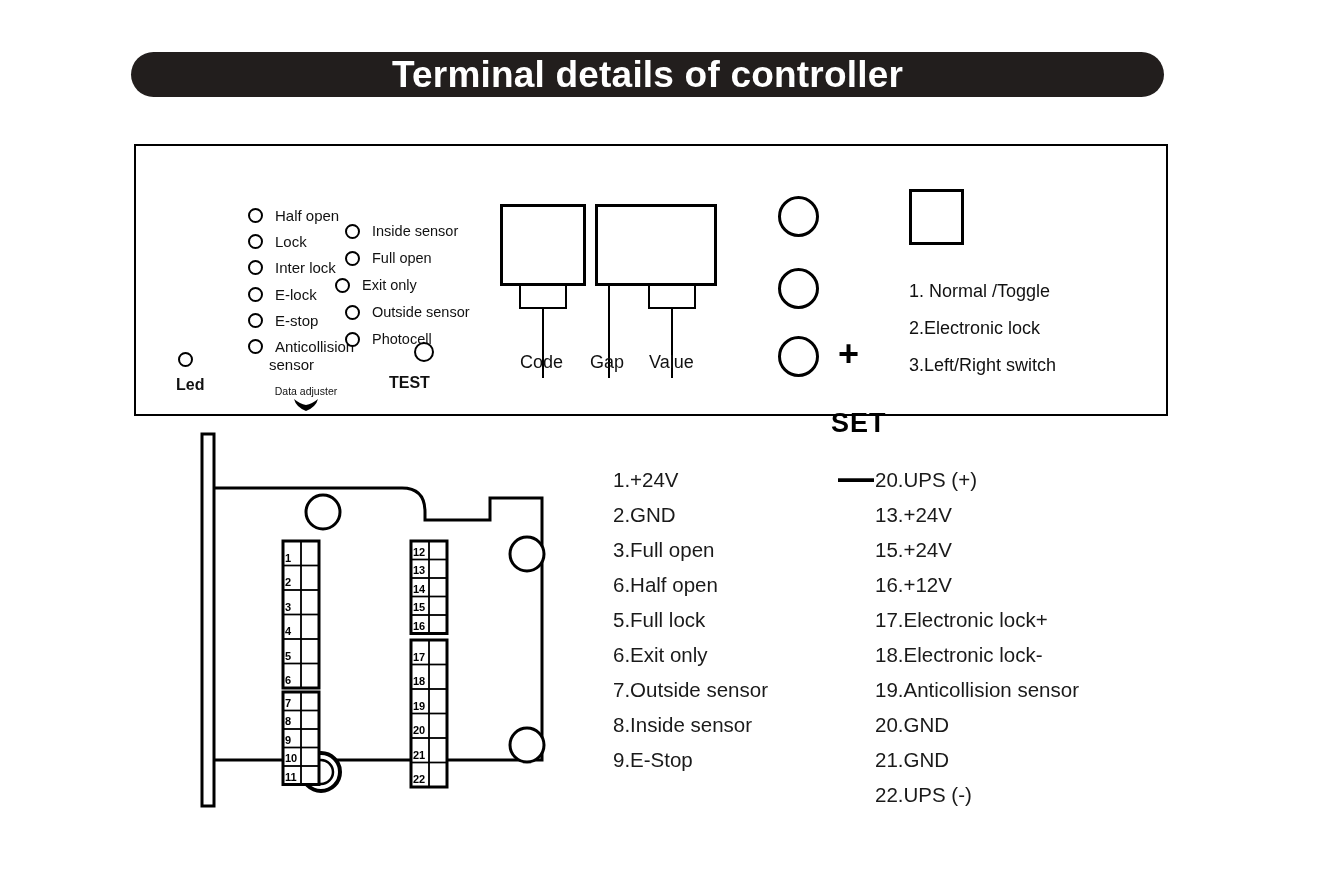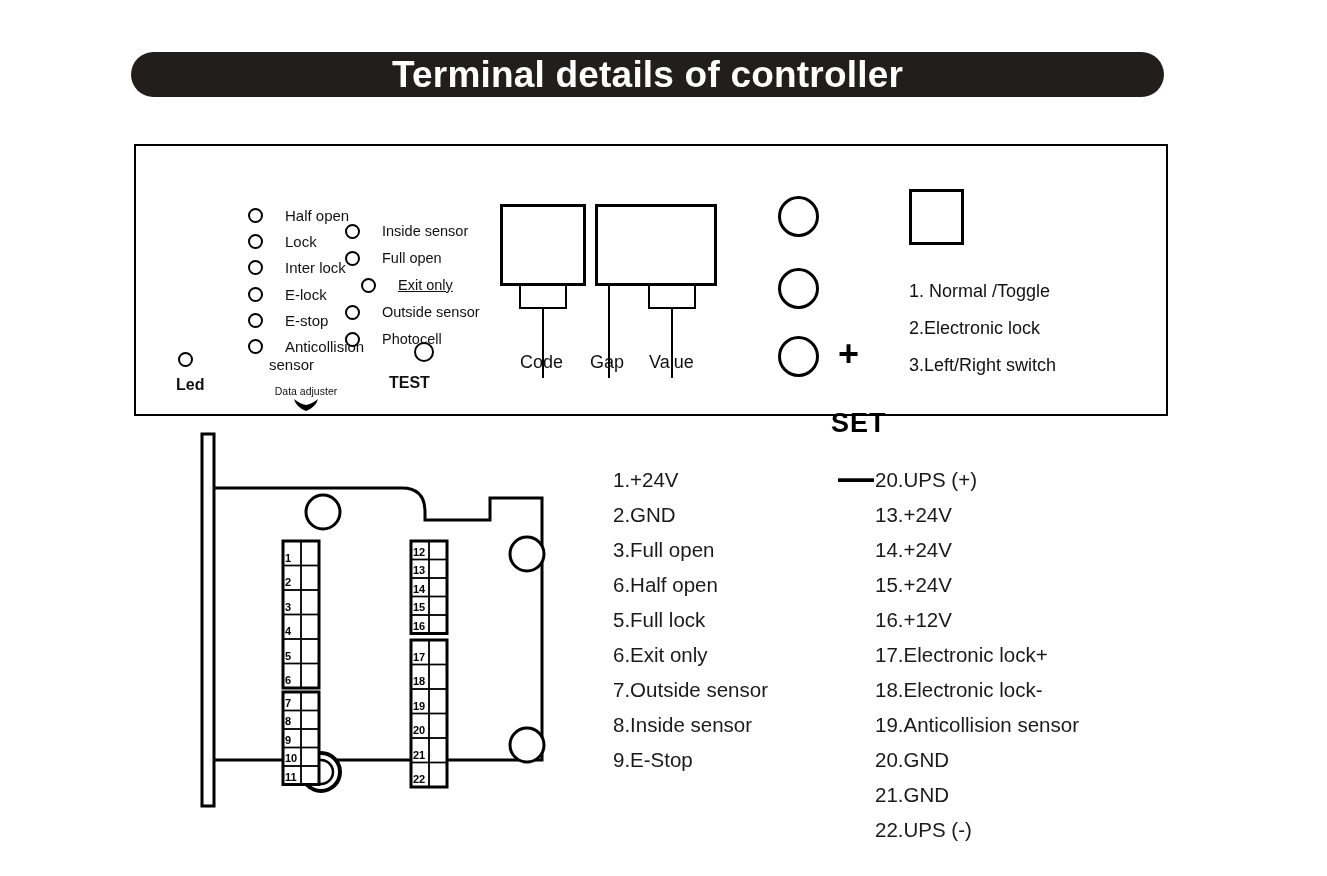--- a/index.html
+++ b/index.html
@@ -48,21 +48,21 @@
     white-space: nowrap;
   }
   .led-dot {
     width: 15px; height: 15px;
     border: 2px solid #000;
     border-radius: 50%;
     flex: 0 0 auto;
     background: #fff;
   }
   .led-label {
-    margin-left: 22px;
+    margin-left: 12px;
     font-size: 15px;
     line-height: 15px;
   }
   .led-label-2 { font-size: 14.5px; }
 
   
   #led-indicator {
     position: absolute;
     left: 40px; top: 206px;
   }
@@ -240,21 +240,21 @@
   </div>
 
   <div class="led-row" style="left:209px; top:78px;">
     <span class="led-dot"></span>
     <span class="led-label led-label-2">Inside sensor</span>
   </div>
   <div class="led-row" style="left:209px; top:105px;">
     <span class="led-dot"></span>
     <span class="led-label led-label-2">Full open</span>
   </div>
-  <div class="led-row" style="left:225px; top:132px;text-decoration:underline;">
+  <div class="led-row" style="left:199px; top:132px;">
     <span class="led-dot"></span>
     <span class="led-label led-label-2">Exit only</span>
   </div>
   <div class="led-row" style="left:209px; top:159px;">
     <span class="led-dot"></span>
     <span class="led-label led-label-2">Outside sensor</span>
   </div>
   <div class="led-row" style="left:209px; top:186px;">
     <span class="led-dot"></span>
     <span class="led-label led-label-2">Photocell</span>
@@ -412,21 +412,20 @@
       <div class="pin-item">6.Half open</div>
       <div class="pin-item">5.Full lock</div>
       <div class="pin-item">6.Exit only</div>
       <div class="pin-item">7.Outside sensor</div>
       <div class="pin-item">8.Inside sensor</div>
       <div class="pin-item">9.E-Stop</div>
     </div>
   <div class="pin-col" id="pin-col-b">
       <div class="pin-item">20.UPS (+)</div>
       <div class="pin-item">13.+24V</div>
-      <div class="pin-item">14.+24V</div>
       <div class="pin-item">15.+24V</div>
       <div class="pin-item">16.+12V</div>
       <div class="pin-item">17.Electronic lock+</div>
       <div class="pin-item">18.Electronic lock-</div>
       <div class="pin-item">19.Anticollision sensor</div>
       <div class="pin-item">20.GND</div>
       <div class="pin-item">21.GND</div>
       <div class="pin-item">22.UPS (-)</div>
     </div>
 </div>

